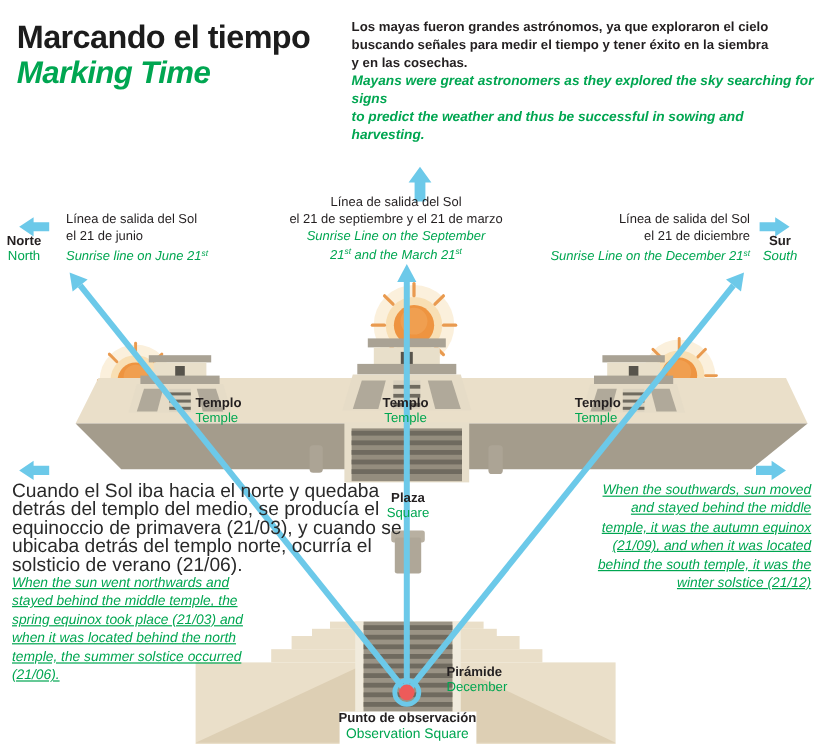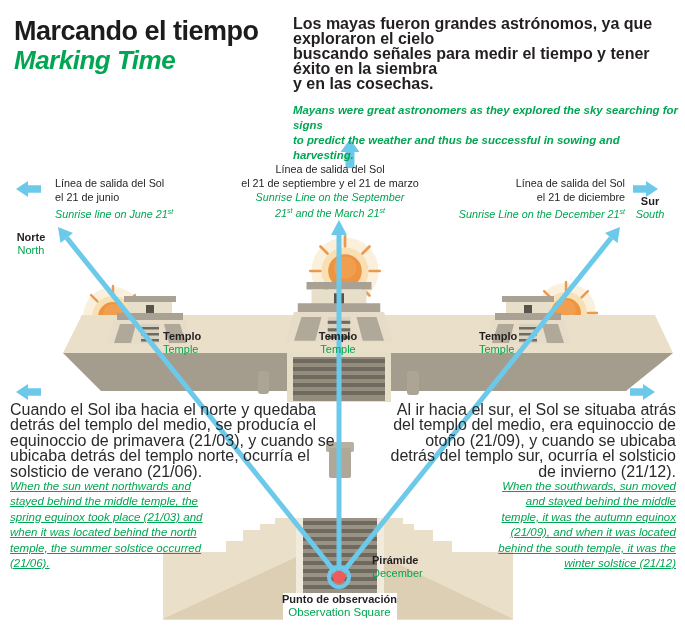--- a/index.html
+++ b/index.html
@@ -4,22 +4,22 @@
 <style>
   html,body{margin:0;padding:0;background:#fff;}
   #stage{position:relative;width:685px;height:629px;background:#fff;overflow:hidden;
          font-family:"Liberation Sans",sans-serif;color:#231F20;}
   #art{position:absolute;left:0;top:0;}
   .txt{position:absolute;}
   .pre{white-space:pre;}
   .preline{white-space:pre-line;}
   .es-title{font-size:27px;font-weight:bold;letter-spacing:-0.5px;color:#1c1c1c;line-height:30px;}
   .en-title{font-size:26px;font-weight:bold;font-style:italic;letter-spacing:-0.5px;color:#00A651;line-height:29px;}
-  .intro-es{font-size:16px;font-weight:bold;line-height:15px;color:#231F20;}
-  .intro-en{font-size:11.4px;font-weight:bold;font-style:italic;line-height:15px;color:#00A651;margin-top:12px;}
+  .intro-es{font-size:11px;font-weight:bold;line-height:15px;color:#231F20;}
+  .intro-en{font-size:11.4px;font-weight:bold;font-style:italic;line-height:15px;color:#00A651;margin-top:0;}
   .lbl-es{font-size:11px;font-weight:bold;color:#231F20;line-height:13px;}
   .lbl-en{font-size:11px;color:#00A651;line-height:13px;}
   .lbl-en.it{font-style:italic;}
   .sline-es{font-size:10.8px;color:#231F20;line-height:13.8px;}
   .sline-en{font-size:10.8px;font-style:italic;color:#00A651;line-height:13.8px;}
   .ctr{text-align:center;}
   .rgt{text-align:right;}
   .para-es{font-size:16px;color:#2a2a2a;line-height:15.4px;}
   .para-en{font-size:11.5px;font-style:italic;color:#00A651;line-height:15.4px;text-decoration:underline;}
   sup,.sup{font-size:7px;vertical-align:4px;font-style:inherit;}
@@ -147,21 +147,21 @@
   </div>
 
 
   <div class="txt ctr" style="left:230px;top:163px;width:200px;">
     <div class="sline-es preline">Línea de salida del Sol
 el 21 de septiembre y el 21 de marzo</div>
     <div class="sline-en">Sunrise Line on the September</div>
     <div class="sline-en"><span>21</span><span class="sup">st</span><span class="pre"> and the March 21</span><span class="sup">st</span></div>
   </div>
 
-  <div class="txt ctr" style="left:11px;top:195px;width:40px;margin-top:36px;">
+  <div class="txt ctr" style="left:0px;top:195px;width:40px;">
     <div class="lbl-es">Norte</div>
     <div class="lbl-en">North</div>
   </div>
   <div class="txt" style="left:55px;top:177px;">
     <div class="sline-es preline">Línea de salida del Sol
 el 21 de junio</div>
     <div class="sline-en"><span>Sunrise line on June 21</span><span class="sup">st</span></div>
   </div>
 
   <div class="txt ctr" style="left:629px;top:195px;width:42px;">
@@ -180,20 +180,24 @@
   </div>
   <div class="txt ctr" style="left:288px;top:330px;width:100px;">
     <div class="lbl-es">Templo</div>
     <div class="lbl-en">Temple</div>
   </div>
   <div class="txt" style="left:479px;top:330px;">
     <div class="lbl-es">Templo</div>
     <div class="lbl-en">Temple</div>
   </div>
 
+  <div class="txt ctr" style="left:290px;top:409px;width:100px;">
+    <div class="lbl-es">Plaza</div>
+    <div class="lbl-en">Square</div>
+  </div>
 
   <div class="txt" style="left:372px;top:554px;">
     <div class="lbl-es">Pirámide</div>
     <div class="lbl-en">December</div>
   </div>
 
   <div class="txt ctr" style="left:269px;top:593px;width:141px;">
     <div class="lbl-es">Punto de observación</div>
     <div class="lbl-en" style="font-size:11.5px;">Observation Square</div>
   </div>
@@ -206,25 +210,20 @@
 solsticio de verano (21/06).</div>
     <div class="para-en pre">When the sun went northwards and
 stayed behind the middle temple, the
 spring equinox took place (21/03) and
 when it was located behind the north
 temple, the summer solstice occurred
 (21/06).</div>
   </div>
 
   <div class="txt rgt" style="right:9px;top:402px;">
-    <div class="para-es pre">Al ir hacia el sur, el Sol se situaba atrás
-del templo del medio, era equinoccio de
-otoño (21/09), y cuando se ubicaba
-detrás del templo sur, ocurría el solsticio
-de invierno (21/12).</div>
     <div class="para-en pre">When the southwards, sun moved
 and stayed behind the middle
 temple, it was the autumn equinox
 (21/09), and when it was located
 behind the south temple, it was the
 winter solstice (21/12)</div>
   </div>
 
 </div>
 

